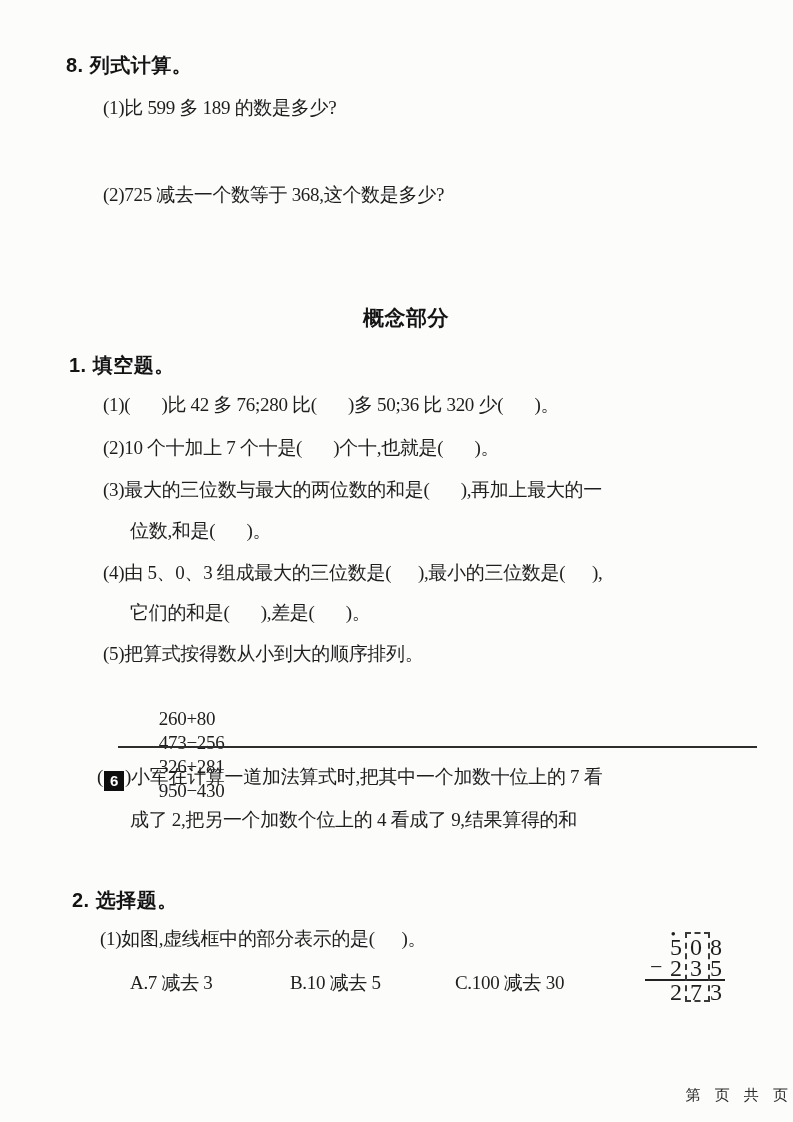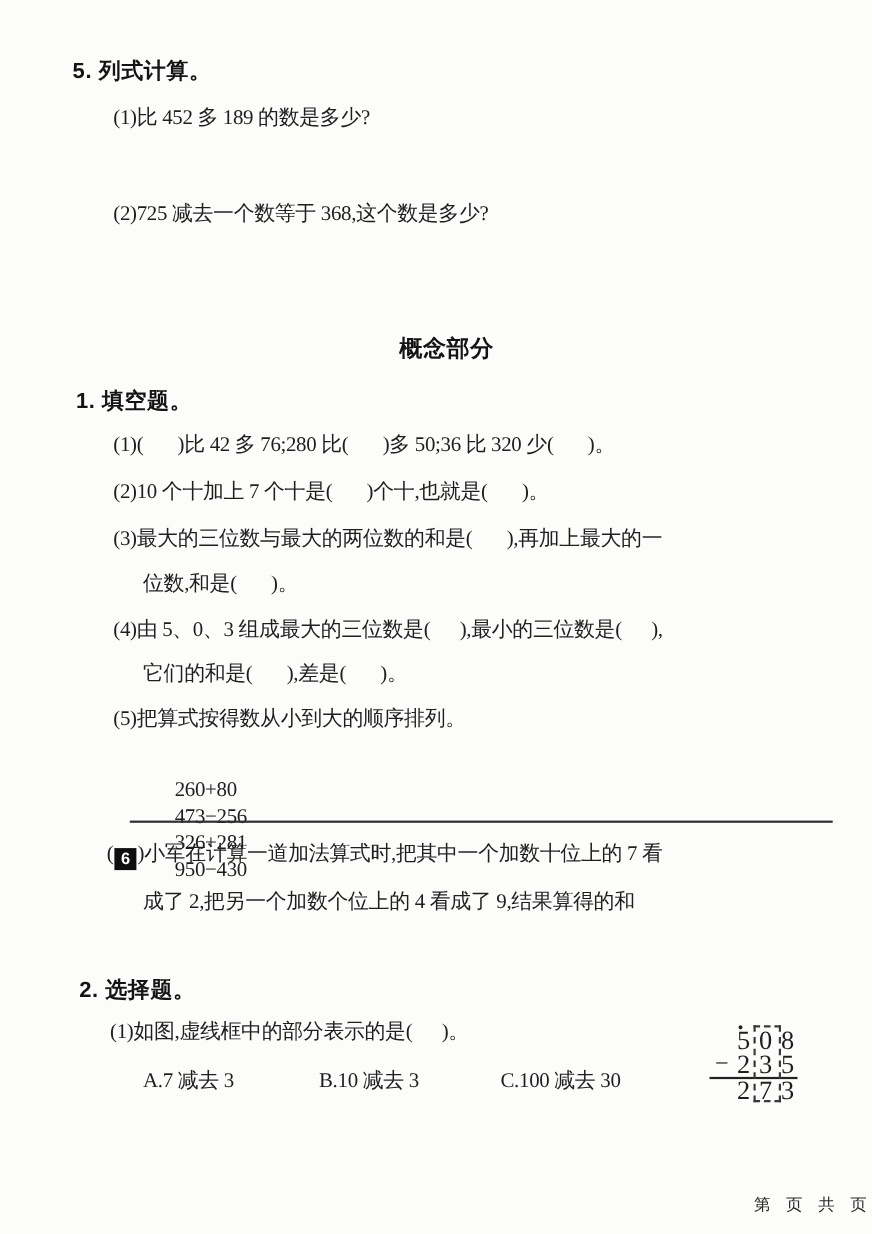--- a/index.html
+++ b/index.html
@@ -106,22 +106,22 @@
     letter-spacing: 5px;
     color: #2a2a2a;
     white-space: pre;
   }
 </style>
 </head>
 <body>
 
 <div class="page">
 
-  <div class="line heading" style="left:66px; top:53px">5. 列式计算。</div>
-  <div class="line" style="left:103px; top:96px">(1)比 452 多 189 的数是多少?</div>
+  <div class="line heading" style="left:66px; top:53px">8. 列式计算。</div>
+  <div class="line" style="left:103px; top:96px">(1)比 599 多 189 的数是多少?</div>
   <div class="line" style="left:103px; top:183px">(2)725 减去一个数等于 368,这个数是多少?</div>
 
   <div class="line heading center-heading" style="top:306px">概念部分</div>
 
   <div class="line heading" style="left:69px; top:353px">1. 填空题。</div>
   <div class="line" style="left:103px; top:393px">(1)(       )比 42 多 76;280 比(       )多 50;36 比 320 少(       )。</div>
   <div class="line" style="left:103px; top:436px">(2)10 个十加上 7 个十是(       )个十,也就是(       )。</div>
   <div class="line" style="left:103px; top:478px">(3)最大的三位数与最大的两位数的和是(       ),再加上最大的一</div>
   <div class="line" style="left:130px; top:519px">位数,和是(       )。</div>
   <div class="line" style="left:103px; top:561px">(4)由 5、0、3 组成最大的三位数是(      ),最小的三位数是(      ),</div>
@@ -135,21 +135,21 @@
   </div>
 
   <div class="divider" style="left:118px; top:746px; width:639px"></div>
 
   <div class="line" style="left:97px; top:765px"><span>(</span><span class="blackbox">6</span><span>)</span><span>小军在计算一道加法算式时,把其中一个加数十位上的 7 看</span></div>
   <div class="line" style="left:130px; top:808px">成了 2,把另一个加数个位上的 4 看成了 9,结果算得的和</div>
 
   <div class="line heading" style="left:72px; top:888px">2. 选择题。</div>
   <div class="line" style="left:100px; top:927px">(1)如图,虚线框中的部分表示的是(      )。</div>
   <div class="line" style="left:130px; top:971px">A.7 减去 3</div>
-  <div class="line" style="left:290px; top:971px">B.10 减去 3</div>
+  <div class="line" style="left:290px; top:971px">B.10 减去 5</div>
   <div class="line" style="left:455px; top:971px">C.100 减去 30</div>
 
   <div class="subtract">
     <span class="borrow-dot">•</span>
     <span class="minus-sign">−</span>
     <div class="srow" style="top:0">
       <span class="digit">5</span>
       <span class="digit">0</span>
       <span class="digit">8</span>
     </div>

